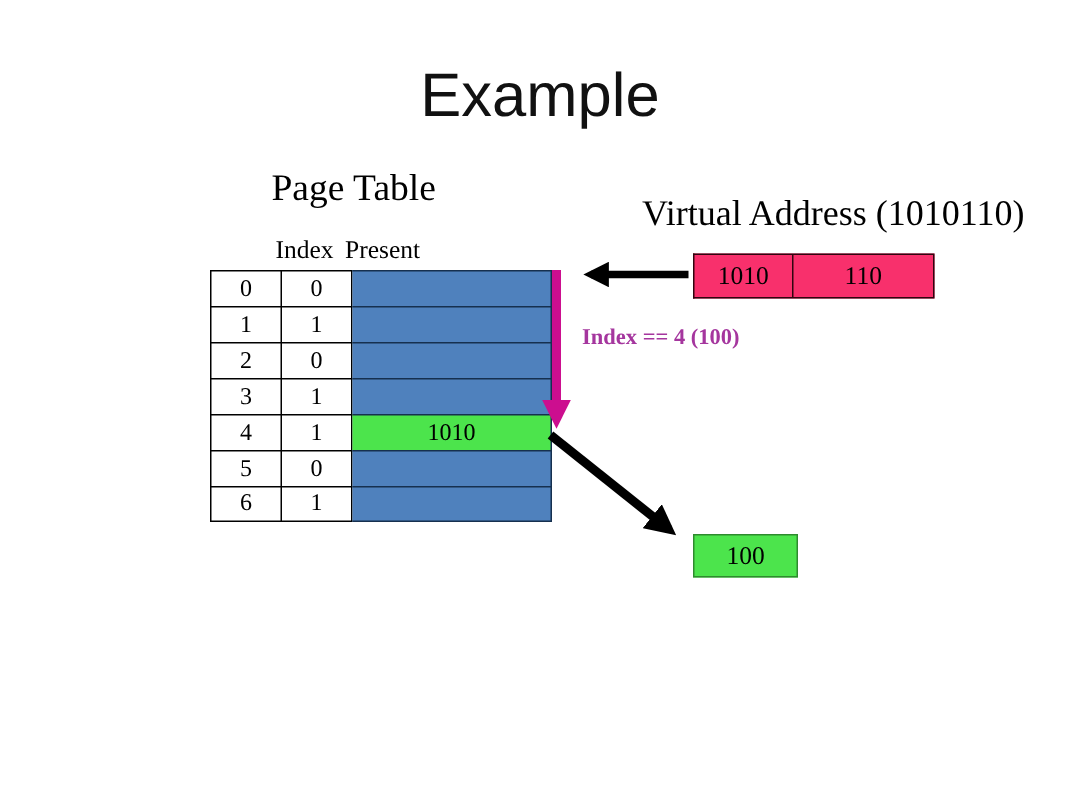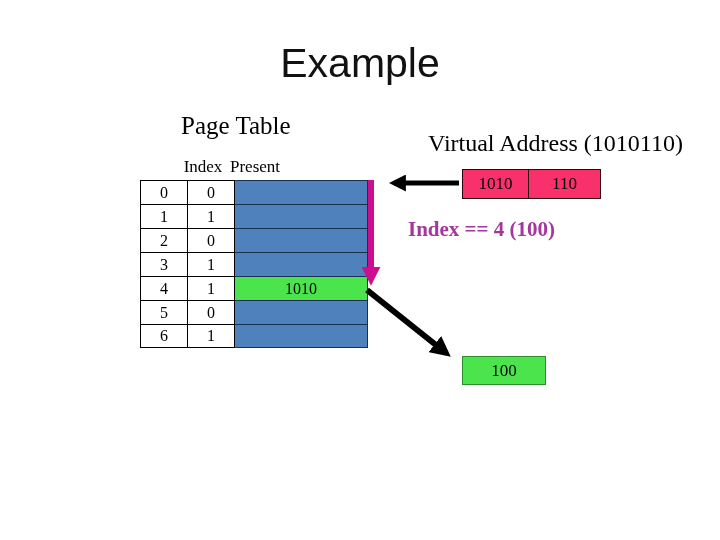--- a/index.html
+++ b/index.html
@@ -43,26 +43,26 @@
   .c-virtual.green{background:#4CE44C;}
   .va-box{
     left:462px;top:169px;display:flex;height:30px;
   }
   .va-cell{
     box-sizing:border-box;background:#F8306C;border:1.5px solid #30050f;
     display:flex;align-items:center;justify-content:center;
     font-size:17px;color:#000;
   }
   .va-page{width:66px;border-right:none;}
-  .va-offset{width:73px;}
+  .va-offset{width:95px;}
   .index-note{
-    left:388px;top:217px;font-size:21px;font-weight:bold;color:#A5369E;margin-left:20px;
+    left:388px;top:217px;font-size:15px;font-weight:bold;color:#A5369E;
   }
   .offset-box{
-    left:462px;top:356px;width:84px;height:29px;box-sizing:border-box;
+    left:462px;top:356px;width:70px;height:29px;box-sizing:border-box;
     background:#4CE44C;border:1.5px solid #2e8b2e;
     display:flex;align-items:center;justify-content:center;
     font-size:17px;color:#000;
   }
   .overlay{position:absolute;left:0;top:0;pointer-events:none;}
 </style>
 </head>
 <body>
 
 <div class="abs slide-title">Example</div>

